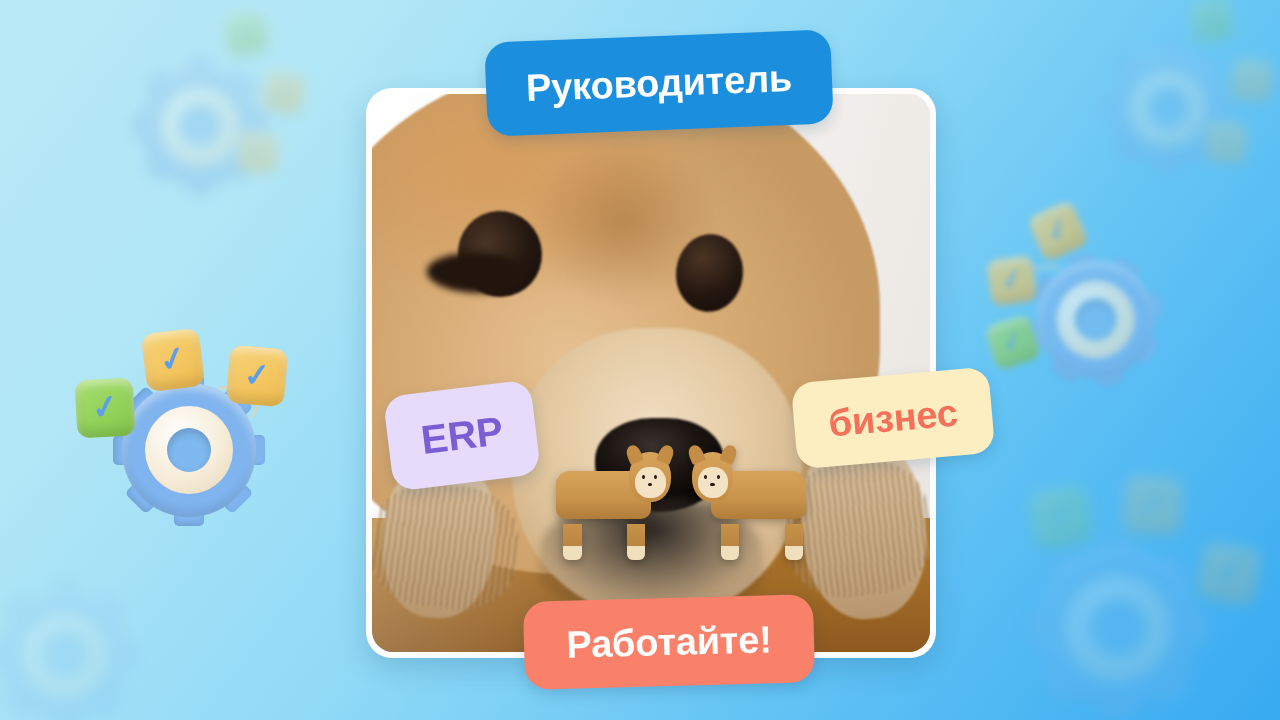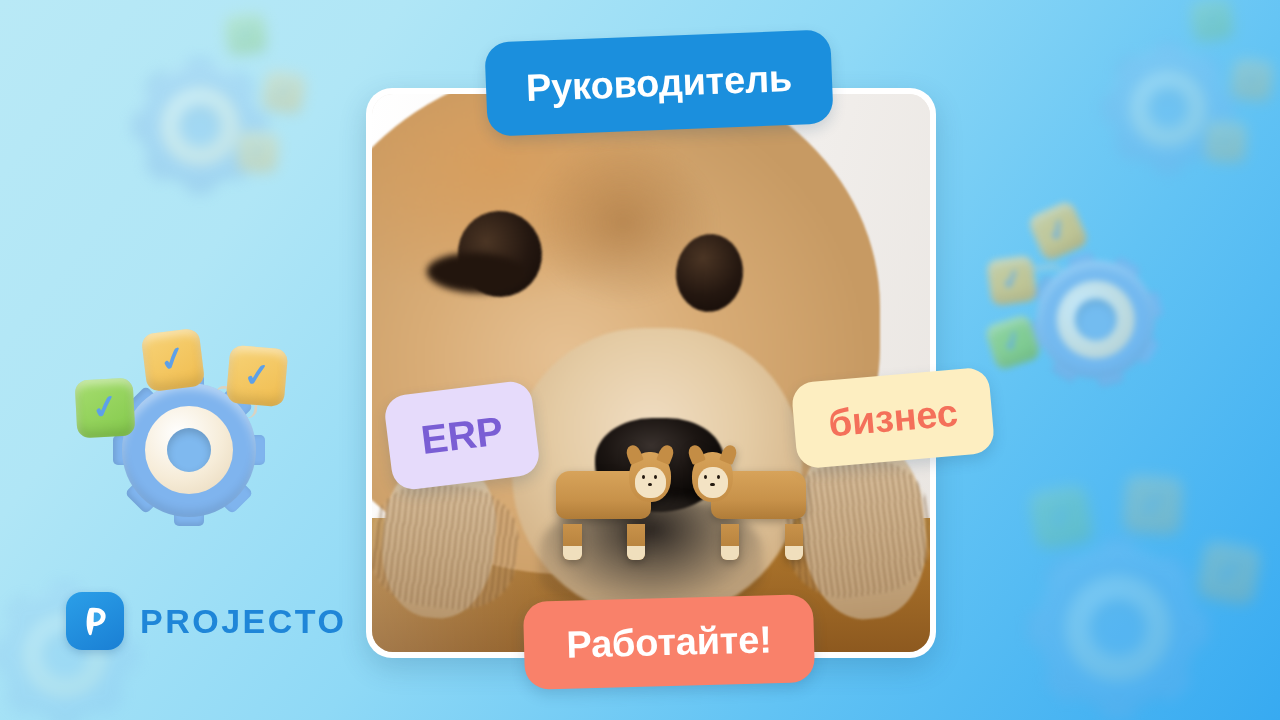--- a/index.html
+++ b/index.html
@@ -482,23 +482,14 @@
   </div>
 
   <div class="pill" id="pill-leader">Руководитель</div>
 
   <div class="pill" id="pill-erp">ERP</div>
 
   <div class="pill" id="pill-business">бизнес</div>
 
   <div class="pill" id="pill-work">Работайте!</div>
 
-  <div id="logo">
-    <div id="logo-mark">
-      <svg width="36" height="36" viewBox="0 0 36 36" aria-hidden="true">
-        <path d="M12.5 5.2 C 21 3.4, 29.6 6.6, 28.6 14.2 C 27.8 20.6, 21.5 23.4, 16.6 23.0 L 14.6 31.2 C 14.3 32.4, 12.6 32.5, 12.0 31.4 C 10.4 28.3, 9.4 23.9, 9.6 18.6 C 9.8 13.1, 10.8 8.6, 12.5 5.2 Z" fill="#ffffff"></path>
-        <path d="M16.9 9.6 C 21.4 8.9, 24.4 11.0, 23.7 14.6 C 23.0 18.0, 19.6 19.4, 16.6 19.1 Z" fill="#2b9fe8" opacity="0.95"></path>
-      </svg>
-    </div>
-    <div id="logo-word">PROJECTO</div>
-  </div>
 
 </div>
 
 </body></html>

